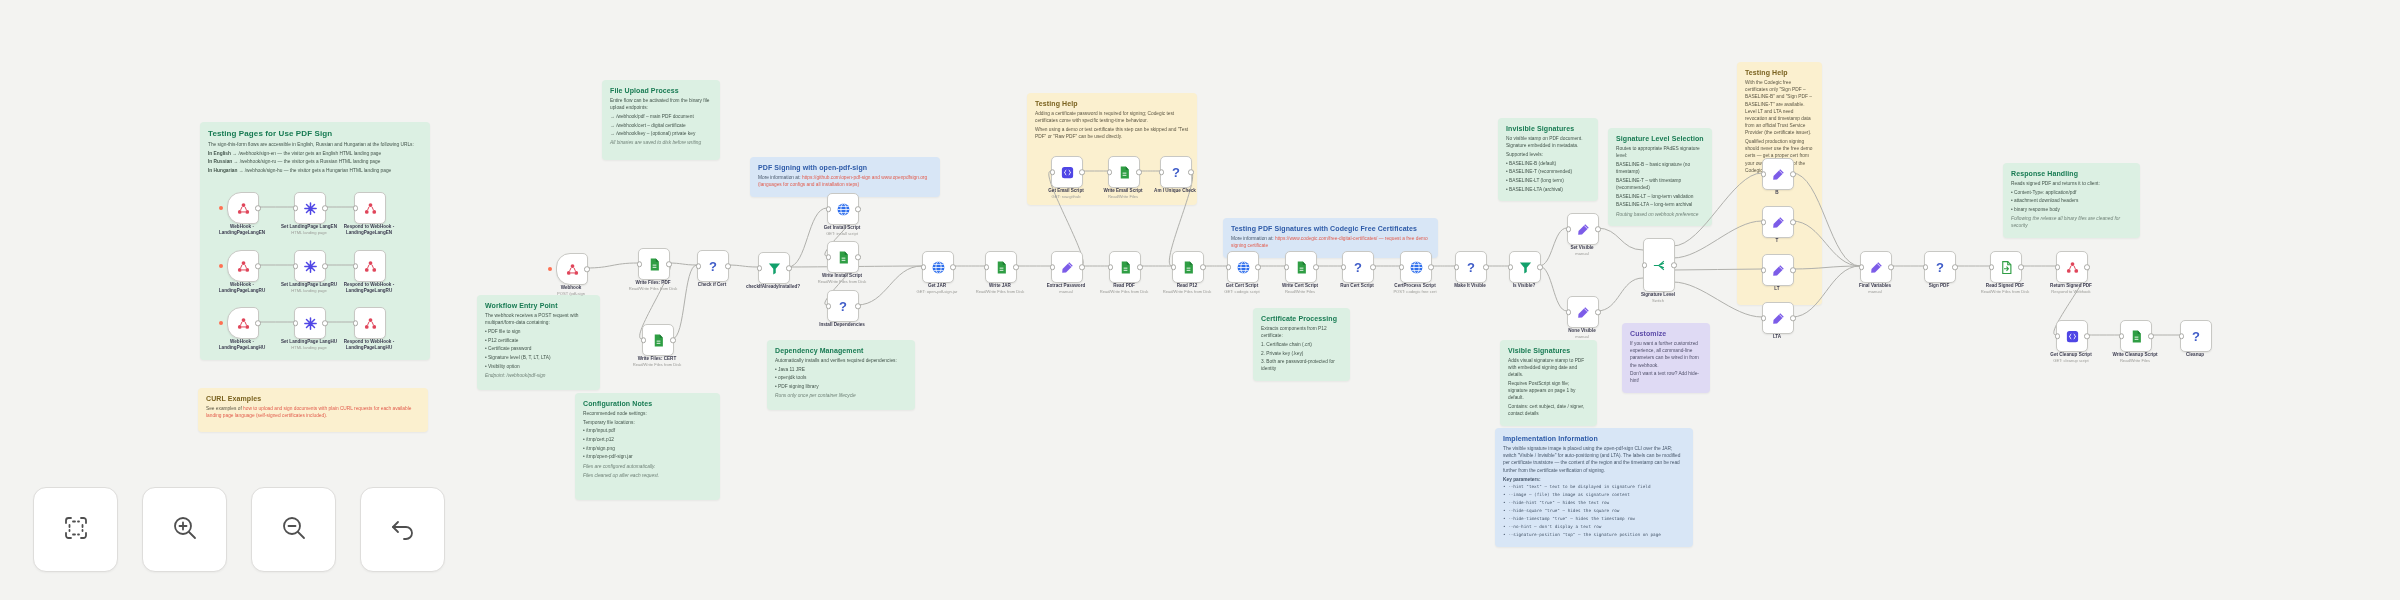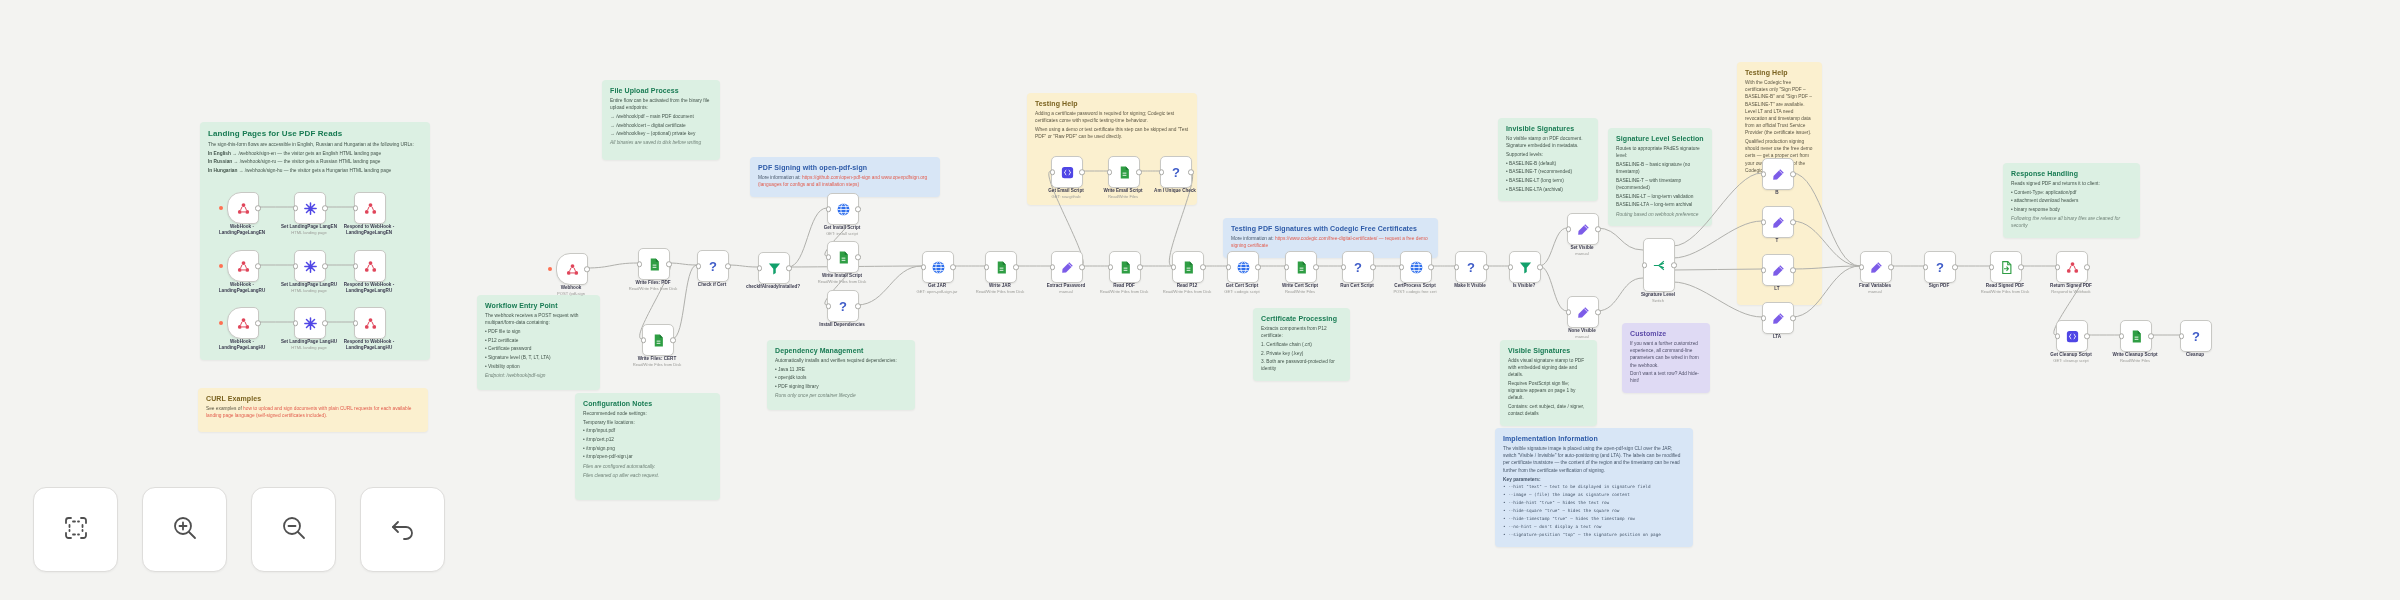--- a/index.html
+++ b/index.html
@@ -51,21 +51,21 @@
         box-shadow:0 1px 2px rgba(0,0,0,.04)}
   .ctrl svg{width:32px;height:32px;stroke:#4f4f4f;fill:none;stroke-width:1.8;
         stroke-linecap:round;stroke-linejoin:round}
 </style>
 </head>
 <body>
 
 <div id="canvas">
   <div id="notes-layer">
       <div class="note c-green big" style="left: 200px; top: 122px; width: 230px; min-height: 238px;">
-        <h3>Landing Pages for Use PDF Reads</h3>
+        <h3>Testing Pages for Use PDF Sign</h3>
         <div class="ln p">The sign-this-form flows are accessible in English, Russian and Hungarian at the following URLs:</div>
         <div class="ln d"><span class="lead">In English </span><span>→ /webhook/sign-en — the visitor gets an English HTML landing page</span></div>
         <div class="ln d"><span class="lead">In Russian </span><span>→ /webhook/sign-ru — the visitor gets a Russian HTML landing page</span></div>
         <div class="ln d"><span class="lead">In Hungarian </span><span>→ /webhook/sign-hu — the visitor gets a Hungarian HTML landing page</span></div>
       </div>
       <div class="note c-yellow" style="left: 198px; top: 388px; width: 230px; min-height: 44px;">
         <h3>CURL Examples</h3>
         <div class="ln m"><span>See examples of </span><span class="lk">how to upload and sign documents with plain CURL requests for each available landing page language (self-signed certificates included).</span></div>
       </div>
       <div class="note c-green" style="left: 602px; top: 80px; width: 118px; min-height: 80px;">

